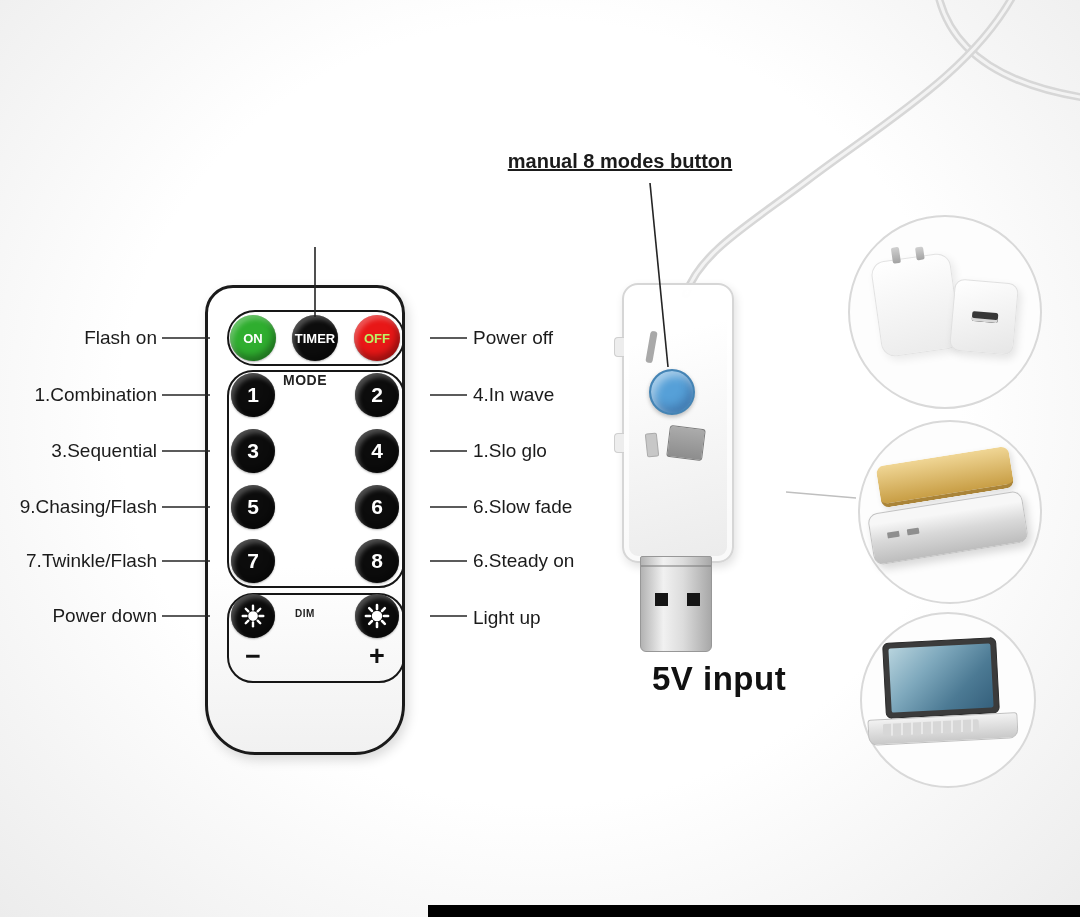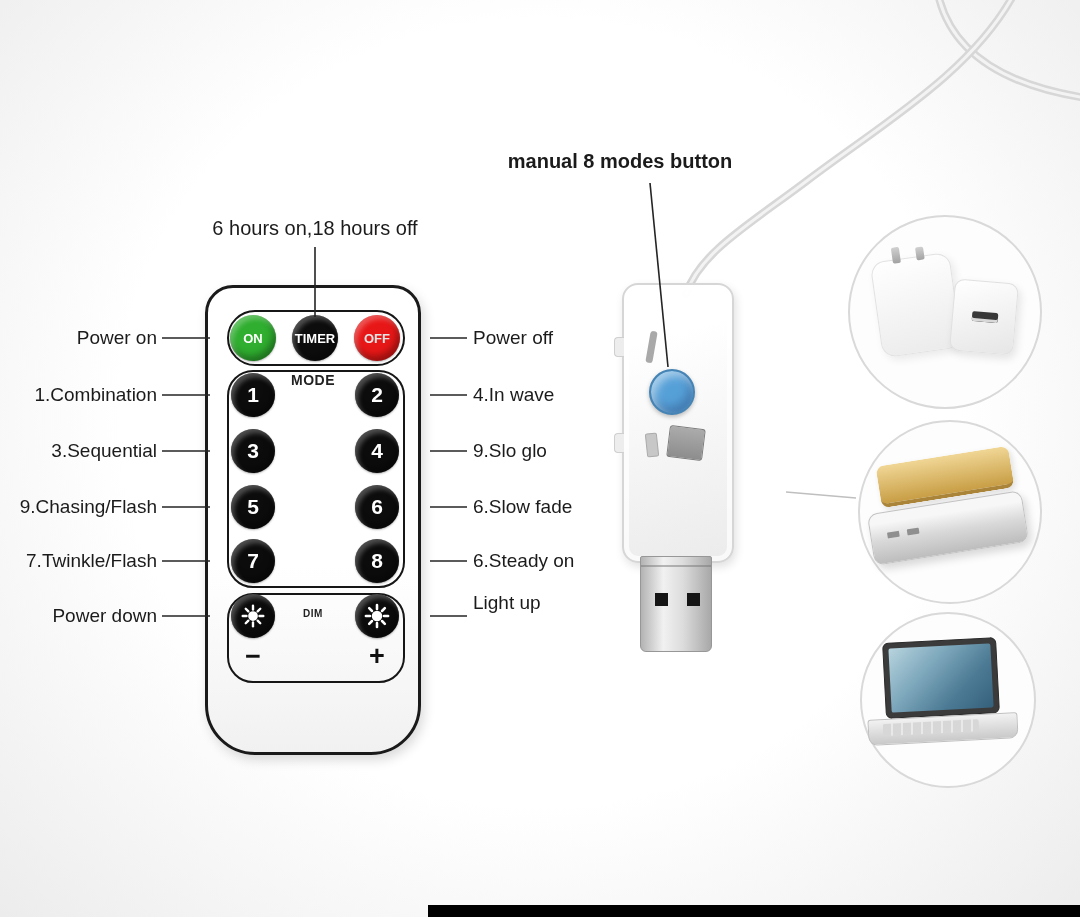--- a/index.html
+++ b/index.html
@@ -9,42 +9,42 @@
     background: radial-gradient(ellipse at 50% 45%, #ffffff 55%, #ececec 100%);
     font-family:"Liberation Sans", sans-serif; color:#1b1b1b;
   }
   svg.overlay { position:absolute; left:0; top:0; pointer-events:none; }
 
   
   .label { position:absolute; font-size:19px; line-height:22px; white-space:nowrap; color:#1b1b1b; }
   .llabel { right:923px; text-align:right; }
   .rlabel { left:473px; }
   .timer-note { position:absolute; left:175px; top:217px; width:280px; text-align:center; font-size:20px; }
-  .manual-note { position:absolute; left:495px; top:150px; width:250px; text-align:center; font-size:20px; font-weight:700; }
+  .manual-note { position:absolute; left:495px; top:150px; width:250px; text-align:center; font-size:20px; font-weight:700;text-decoration:underline; }
   .input-label { position:absolute; left:652px; top:660px; font-size:33px; font-weight:700; color:#111; letter-spacing:0.5px; }
 
   
   .remote {
-    position:absolute; left:205px; top:285px; width:216px; height:470px;
+    position:absolute; left:205px; top:285px; width:200px; height:470px;
     border:3px solid #1a1a1a; border-radius:28px 28px 50px 50px;
     background:linear-gradient(180deg,#ffffff 60%,#f1f1f1);
     box-shadow:3px 5px 12px rgba(0,0,0,0.15);
   }
   .frame { position:absolute; border:2px solid #161616; }
   .power-frame { left:19px; top:22px; width:178px; height:56px; border-radius:28px; }
   .mode-frame  { left:19px; top:82px; width:178px; height:218px; border-radius:26px; }
   .dim-frame   { left:19px; top:305px; width:178px; height:90px; border-radius:26px; }
   .rbtn {
     position:absolute; border-radius:50%; display:flex; align-items:center; justify-content:center;
     font-weight:700; color:#fff;
     box-shadow: inset 3px 4px 5px rgba(255,255,255,0.28), inset -3px -5px 7px rgba(0,0,0,0.35), 0 1px 2px rgba(0,0,0,0.3);
   }
   .pwr { width:46px; height:46px; top:27px; font-size:13px; }
   .pwr.timer { font-size:13px; }
-  .pwr.off { color:#e5e5e5; }
+  .pwr.off { color:#bef264; }
   .num { width:44px; height:44px; background:#0c0c0c; font-size:21px; }
   .sunbtn { width:44px; height:44px; background:#0c0c0c; top:306px; }
   .inner-text { position:absolute; left:0; width:100%; text-align:center; font-weight:700; color:#222; }
   .mode-label { top:84px; font-size:14px; letter-spacing:0.5px; }
   .dim-label  { top:320px; font-size:10px; letter-spacing:0.5px; }
   .dim-sign { position:absolute; width:44px; top:353px; text-align:center; font-size:27px; font-weight:700; color:#111; }
 
   
   .controller-body {
     position:absolute; left:622px; top:283px; width:112px; height:280px; border-radius:16px;
@@ -159,50 +159,50 @@
           <line x1="12" y1="6" x2="12" y2="2.5"></line>
             <line x1="16.3" y1="7.7" x2="18.7" y2="5.3"></line>
         </g>
       </svg>
     </div>
     <div class="inner-text dim-label">DIM</div>
     <div class="dim-sign" style="left:23px">−</div>
     <div class="dim-sign" style="left:147px">+</div>
   </div>
 
-  <div class="label llabel" style="top:327px">Power on</div>
+  <div class="label llabel" style="top:327px">Flash on</div>
   <div class="label llabel" style="top:384px">1.Combination</div>
   <div class="label llabel" style="top:440px">3.Sequential</div>
   <div class="label llabel" style="top:496px">9.Chasing/Flash</div>
   <div class="label llabel" style="top:550px">7.Twinkle/Flash</div>
   <div class="label llabel" style="top:605px">Power down</div>
 
   <div class="label rlabel" style="top:327px">Power off</div>
   <div class="label rlabel" style="top:384px">4.In wave</div>
-  <div class="label rlabel" style="top:440px">9.Slo glo</div>
+  <div class="label rlabel" style="top:440px">1.Slo glo</div>
   <div class="label rlabel" style="top:496px">6.Slow fade</div>
   <div class="label rlabel" style="top:550px">6.Steady on</div>
-  <div class="label rlabel" style="top:592px">Light up</div>
-
-  <div class="timer-note">6 hours on,18 hours off</div>
+  <div class="label rlabel" style="top:607px">Light up</div>
+
   <div class="manual-note">manual 8 modes button</div>
 
   <div class="controller-body">
     <div class="clip clip1"></div>
     <div class="clip clip2"></div>
     <div class="wire-bit"></div>
     <div class="blue-button" style="background-color: rgb(86, 160, 216);"></div>
     <div class="chip"></div>
     <div class="chip-small"></div>
   </div>
   <div class="usb-shell">
     <div class="usb-seam"></div>
     <div class="usb-hole uh1"></div>
     <div class="usb-hole uh2"></div>
   </div>
+  <div class="input-label">5V input</div>
 
   <div class="source-circle" style="left:848px;top:215px;width:194px;height:194px">
     <div class="adapter-back">
       <div class="prong p1"></div>
       <div class="prong p2"></div>
     </div>
     <div class="adapter-front">
       <div class="usb-slot"></div>
     </div>
   </div>

